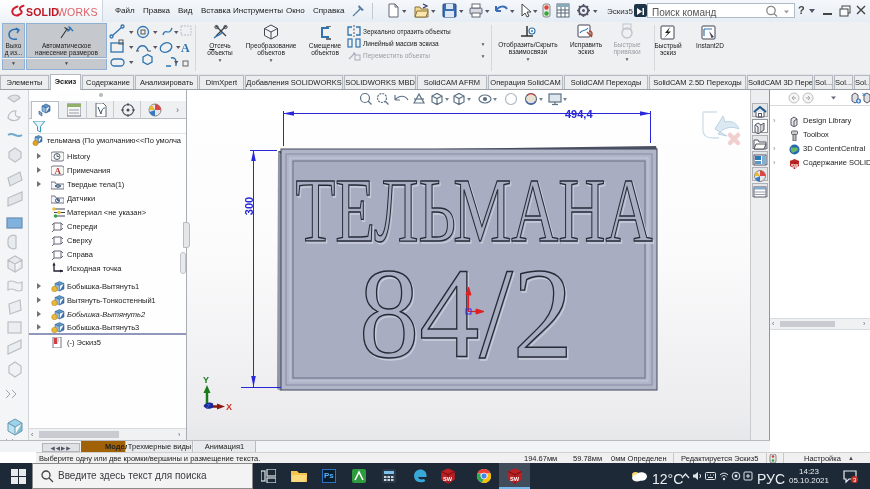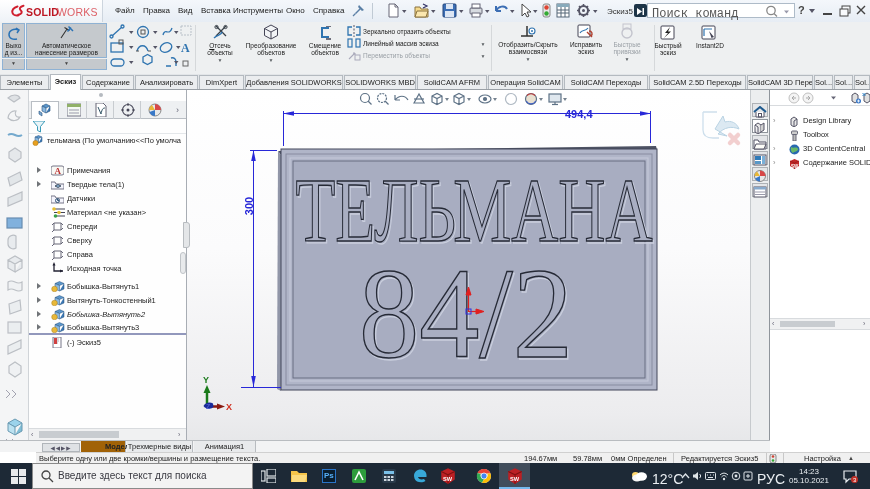--- a/index.html
+++ b/index.html
@@ -127,21 +127,21 @@
         </g>
   </svg>
   <div class="abs" style="left:607px;top:7px;font-size:8px;color:#333;">Эскиз5 ...</div>
   <div class="abs" style="left:634px;top:4px;width:13px;height:13px;background:#1e3548;border-radius:2px;">
     <svg width="13" height="13">
           <path d="M3 3 L8 6.5 L3 10 Z" fill="#fff"></path>
           <rect x="8.5" y="3" width="1.5" height="7" fill="#fff"></rect>
         </svg>
   </div>
   <div class="abs" style="left:647px;top:3px;width:148px;height:15px;background:#fff;border:1px solid #aebbc8;">
-    <div class="abs" style="left:4px;top:2.5px;font-size:12px;color:#555;font-family:Liberation Mono, monospace;">Поиск команд</div>
+    <div class="abs" style="left:4px;top:2.5px;font-size:10px;color:#555;">Поиск команд</div>
     <svg class="abs" style="left:116px;top:1px;" width="30" height="13" viewBox="0 0 30 13">
           <circle cx="7" cy="5.5" r="4.2" fill="none" stroke="#888" stroke-width="1.3"></circle>
           <line x1="10" y1="8.5" x2="13" y2="11.5" stroke="#888" stroke-width="1.3"></line>
           <path d="M20 5.5 l5 0 -2.5 3 z" fill="#99a"></path>
         </svg>
   </div>
   <div class="abs" style="left:798px;top:4px;font-size:11px;font-weight:bold;color:#444;">?</div>
   <div class="abs" style="left:809px;top:9px;width:0;height:0;border-left:3px solid transparent;border-right:3px solid transparent;border-top:4px solid #556;"></div>
   <div class="abs" style="left:823px;top:13px;width:9px;height:2px;background:#444;"></div>
   <svg class="abs" style="left:839px;top:5px;" width="12" height="12">
@@ -367,20 +367,29 @@
         </svg>
   </div>
   <div class="titem" style="top:44px;">
         <svg class="abs" style="left:3px;top:1px;" width="13" height="11" viewBox="0 0 13 11">
           <path d="M3 2 L6.5 0.5 L10 2 L6.5 3.5 Z" fill="#5a96cc" stroke="#26527e" stroke-width="0.5"></path>
           <path d="M3 2 L3 6.5 L6.5 8 L6.5 3.5 Z" fill="#8ab8e0" stroke="#26527e" stroke-width="0.5"></path>
           <path d="M10 2 L10 6.5 L6.5 8" fill="#3c78b4" stroke="#26527e" stroke-width="0.5"></path>
           <circle cx="3.5" cy="8" r="2.6" fill="#e8a020" stroke="#a87818" stroke-width="0.5"></circle>
         </svg>
         <span style="position:absolute;left:18px;">тельмана  (По умолчанию&lt;&lt;По умолча</span>
+      </div>
+  <div class="titem" style="top:60px;">
+        <i class="texp"></i>
+        <svg class="abs" style="left:22px;top:1px;" width="13" height="11">
+          <rect x="0" y="1" width="13" height="9" rx="2" fill="#f8f8f4" stroke="#778"></rect>
+          <circle cx="6" cy="5.5" r="3" fill="none" stroke="#567"></circle>
+          <path d="M6 3.5 L6 5.5 L8 5.5" stroke="#567" fill="none"></path>
+        </svg>
+        <span style="position:absolute;left:38px;">History</span>
       </div>
   <div class="titem" style="top:74px;">
         <i class="texp"></i>
         <svg class="abs" style="left:22px;top:1px;" width="13" height="11">
           <rect x="0" y="1" width="13" height="9" rx="2" fill="#f8f8f4" stroke="#778"></rect>
           <text x="3.5" y="9" font-size="9" fill="#b33" font-family="Liberation Serif" font-weight="bold">A</text>
         </svg>
         <span style="position:absolute;left:38px;">Примечания</span>
       </div>
   <div class="titem" style="top:88px;">

